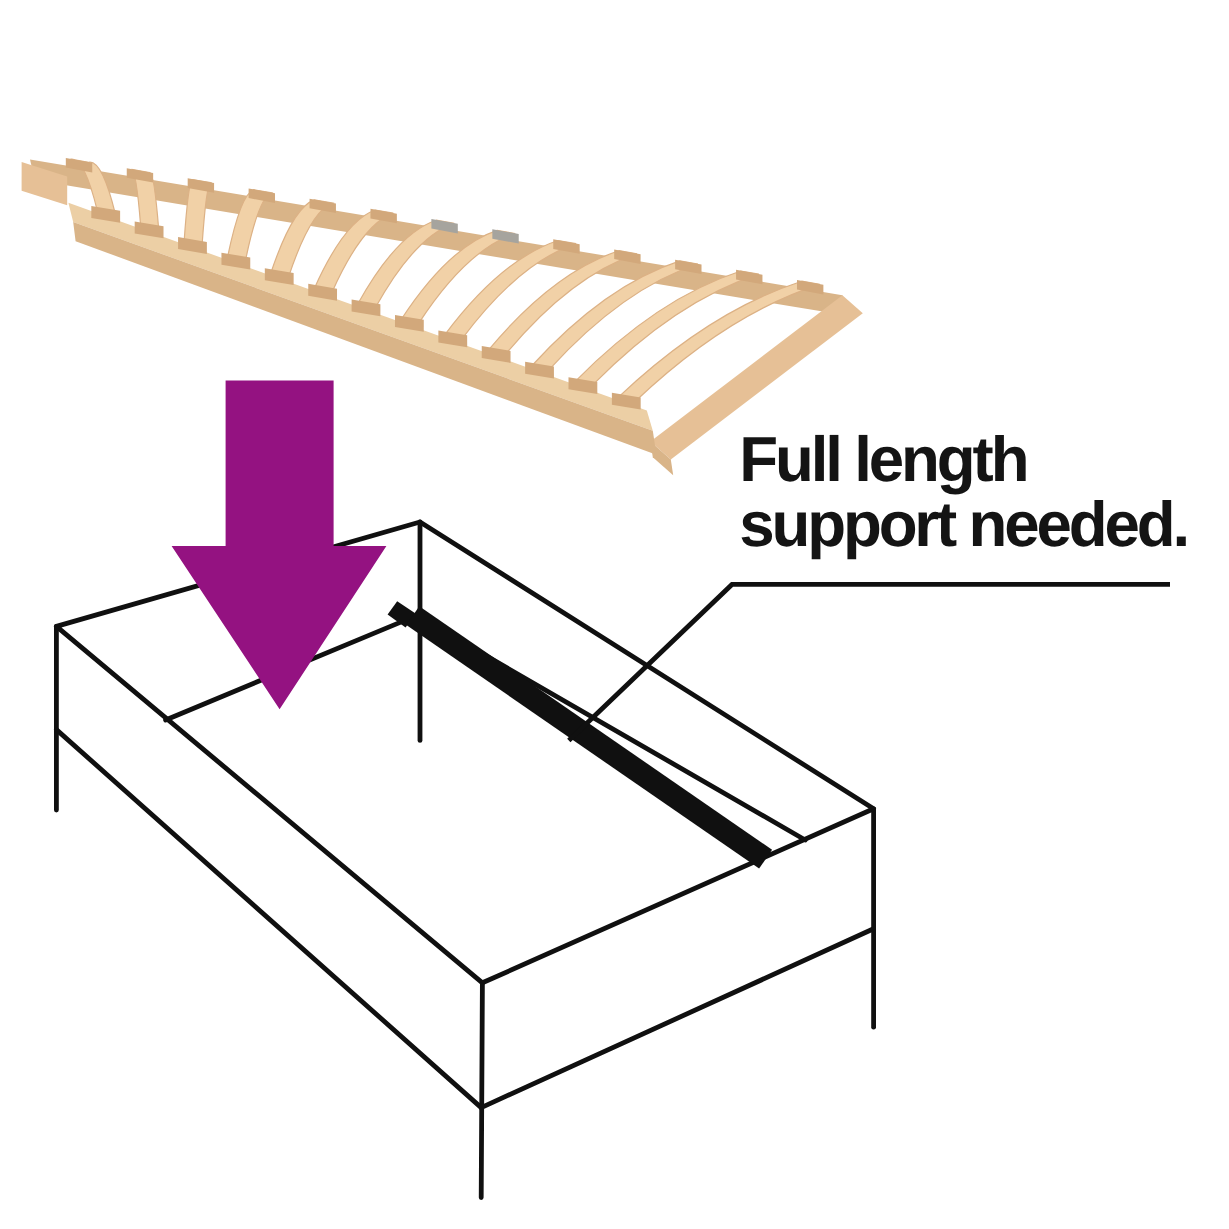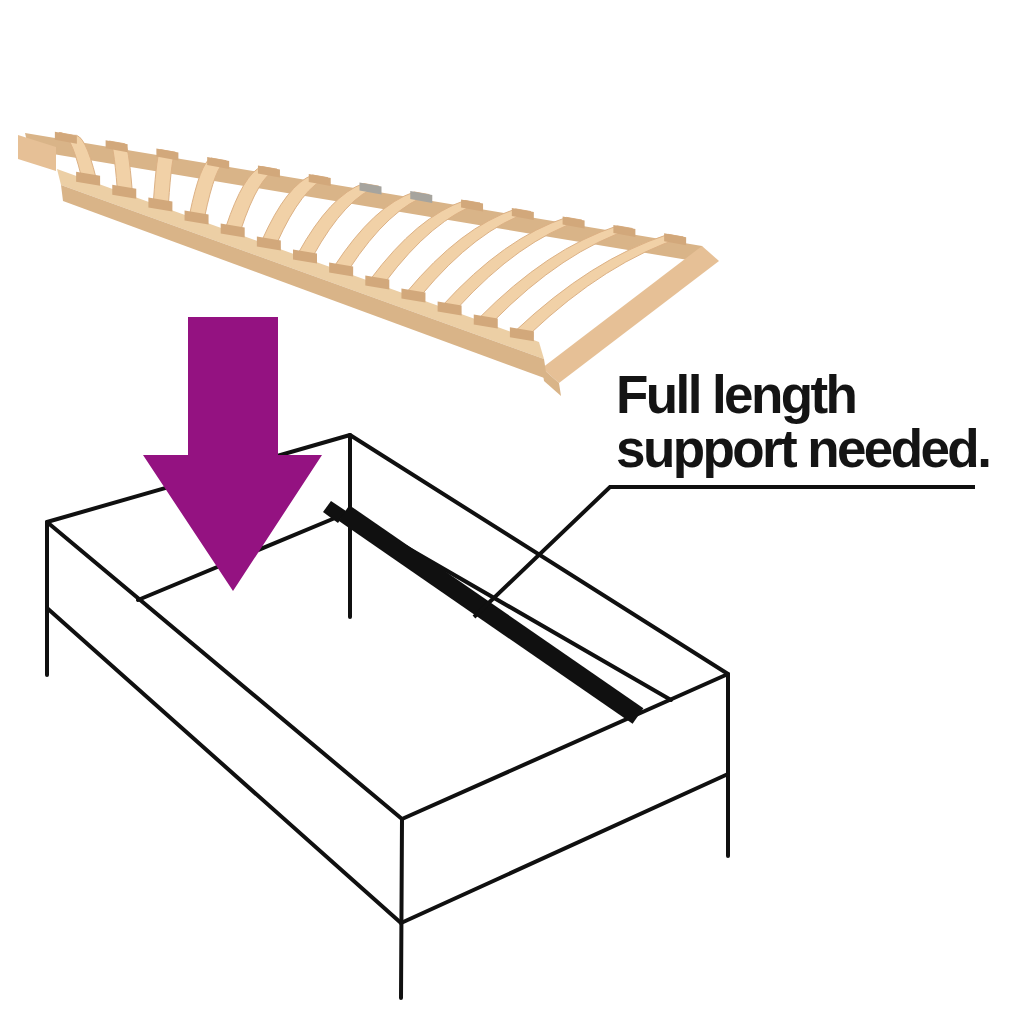--- a/index.html
+++ b/index.html
@@ -2,21 +2,21 @@
 <html><head>
 <meta charset="utf-8">
 <style>
   html,body { margin:0; padding:0; background:#ffffff; }
   .stage {
     position:relative; width:1024px; height:1024px; background:#ffffff;
     overflow:hidden; font-family:"Liberation Sans", sans-serif;
   }
   .stage svg { position:absolute; left:0; top:0; }
   .label {
-    position:absolute; left:616px; top:368px;
+    position:absolute; left:616px; top:357px;
     font-size:53px; line-height:54px; font-weight:bold;
     letter-spacing:-2.6px; white-space:nowrap;
   }
 </style>
 </head>
 <body>
 
 <div class="stage" style="background: rgb(255, 255, 255);">
 
   <svg viewBox="0 0 1024 1024" width="1024" height="1024">

